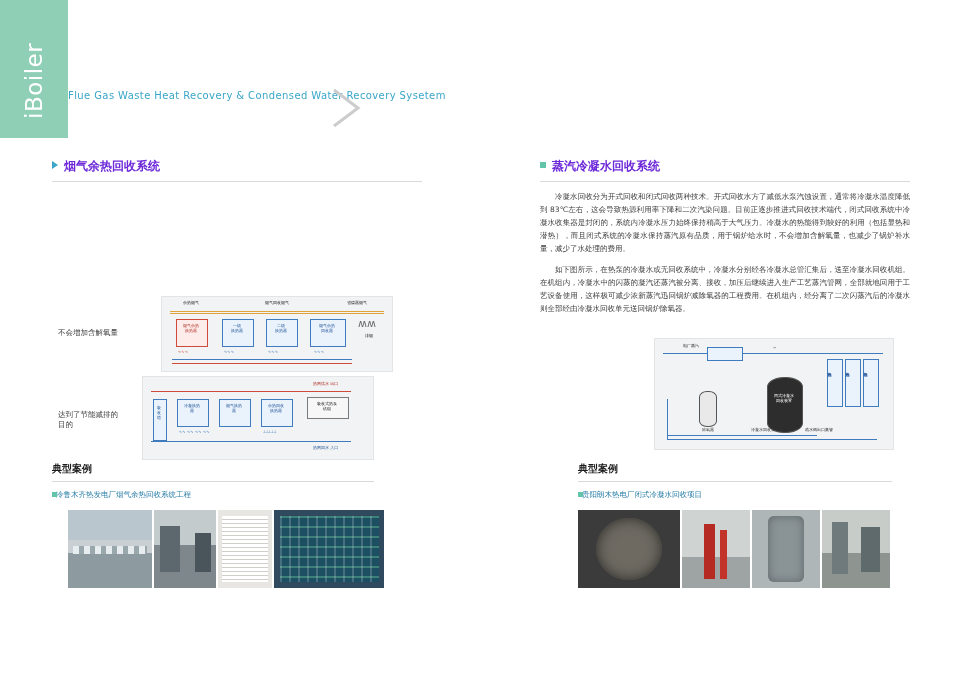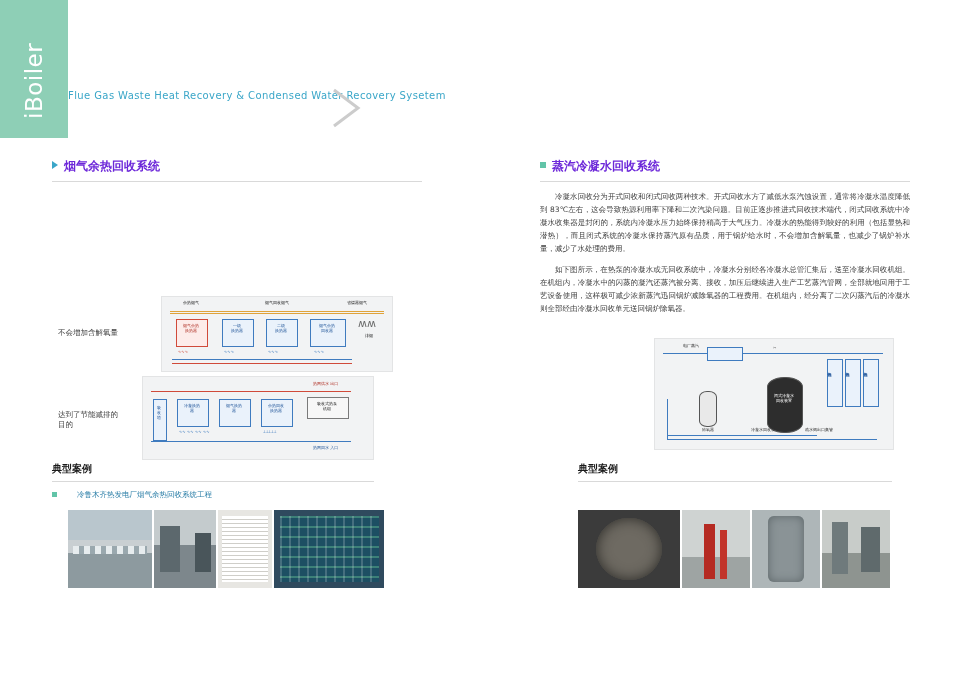--- a/index.html
+++ b/index.html
@@ -57,21 +57,21 @@
   .diag-label{
     position:absolute;font-size:7.5px;color:#3d3d3d;width:60px;text-align:left;
   }
   .diagbox{
     position:absolute;background:#f2f3f4;border:1px solid #e3e4e5;
   }
   
   .case-title{font-size:10px;color:#1b1b1b;font-weight:bold;}
   .case-rule{height:1px;background:#d9d9d9;margin-top:5px;}
   .case-sub{
-    font-size:7.5px;color:#2c7fa8;margin-top:8px;padding-left:25px;position:relative;
+    font-size:7.5px;color:#2c7fa8;margin-top:8px;padding-left:4px;position:relative;
   }
   .case-sub .sq{position:absolute;left:0;top:2px;width:5px;height:5px;background:#62c4a8;}
   .photos{position:absolute;display:flex;gap:2px;}
   .ph{height:78px;background:#9aa3a8;overflow:hidden;position:relative;}
   
   .p-bld{background:linear-gradient(#b9c6cd 0 38%,#c9cfd2 38% 55%,#8d9a9f 55% 100%);}
   .p-bld:after{content:"";position:absolute;left:6%;top:46%;width:88%;height:10%;
     background:repeating-linear-gradient(90deg,#e7ecee 0 6px,#9aa8ae 6px 11px);}
   .p-ind{background:linear-gradient(#c4cbcd 0 45%,#7d878c 45% 100%);}
   .p-ind:after{content:"";position:absolute;left:10%;top:20%;width:32%;height:60%;
@@ -231,20 +231,24 @@
     <div class="line-h" style="left:12px;top:96px;width:150px;background:#3f7bbf;"></div>
     <div class="line-h" style="left:12px;top:100px;width:210px;background:#3f7bbf;"></div>
     <div class="line-v" style="left:12px;top:60px;height:40px;background:#3f7bbf;"></div>
     <div class="sch" style="left:96px;top:88px;">冷凝水回收泵</div>
     <div class="sch" style="left:150px;top:88px;">疏水阀出口集管</div>
   </div>
 
   <div style="position:absolute;left:578px;top:462px;width:314px;">
     <div class="case-title">典型案例</div>
     <div class="case-rule"></div>
+    <div class="case-sub">
+      <span class="sq"></span>
+      <span>贵阳朗木热电厂闭式冷凝水回收项目</span>
+    </div>
   </div>
   <div class="photos" style="left:578px;top:510px;">
     <div class="ph p-tank" style="width:102px;"></div>
     <div class="ph p-red" style="width:68px;"></div>
     <div class="ph p-vessel" style="width:68px;"></div>
     <div class="ph p-room" style="width:68px;"></div>
   </div>
 
 </div>
 

